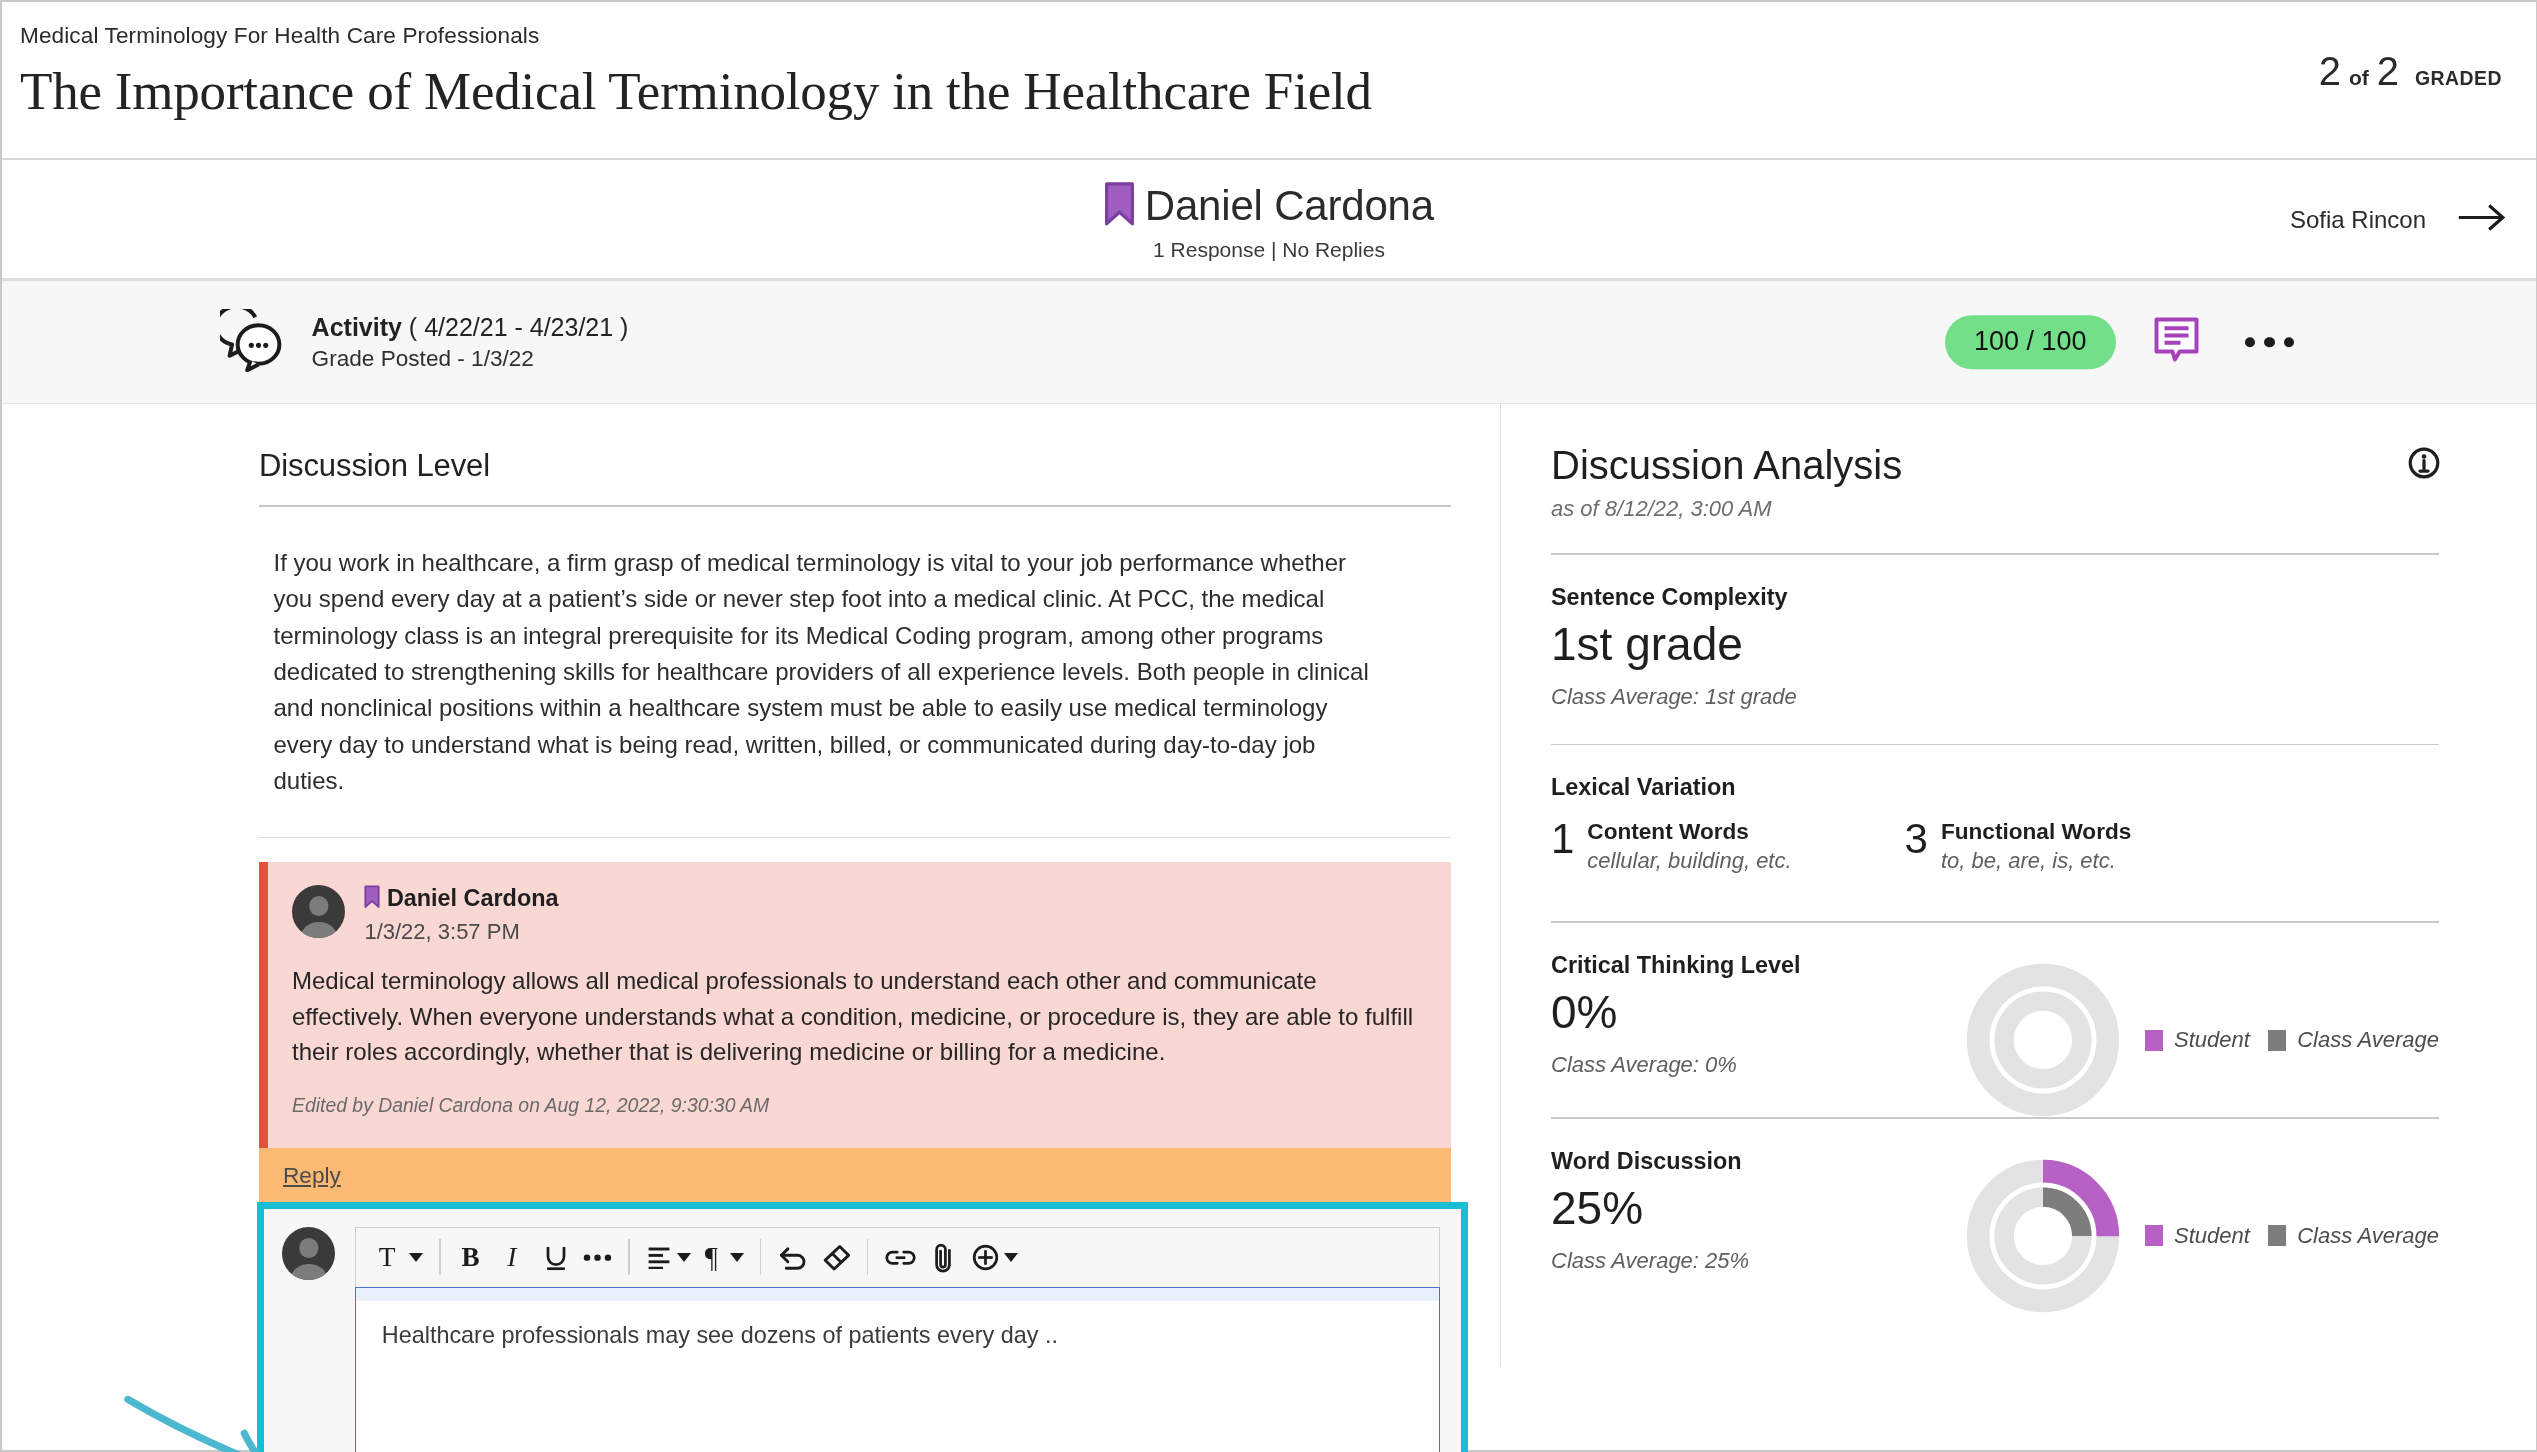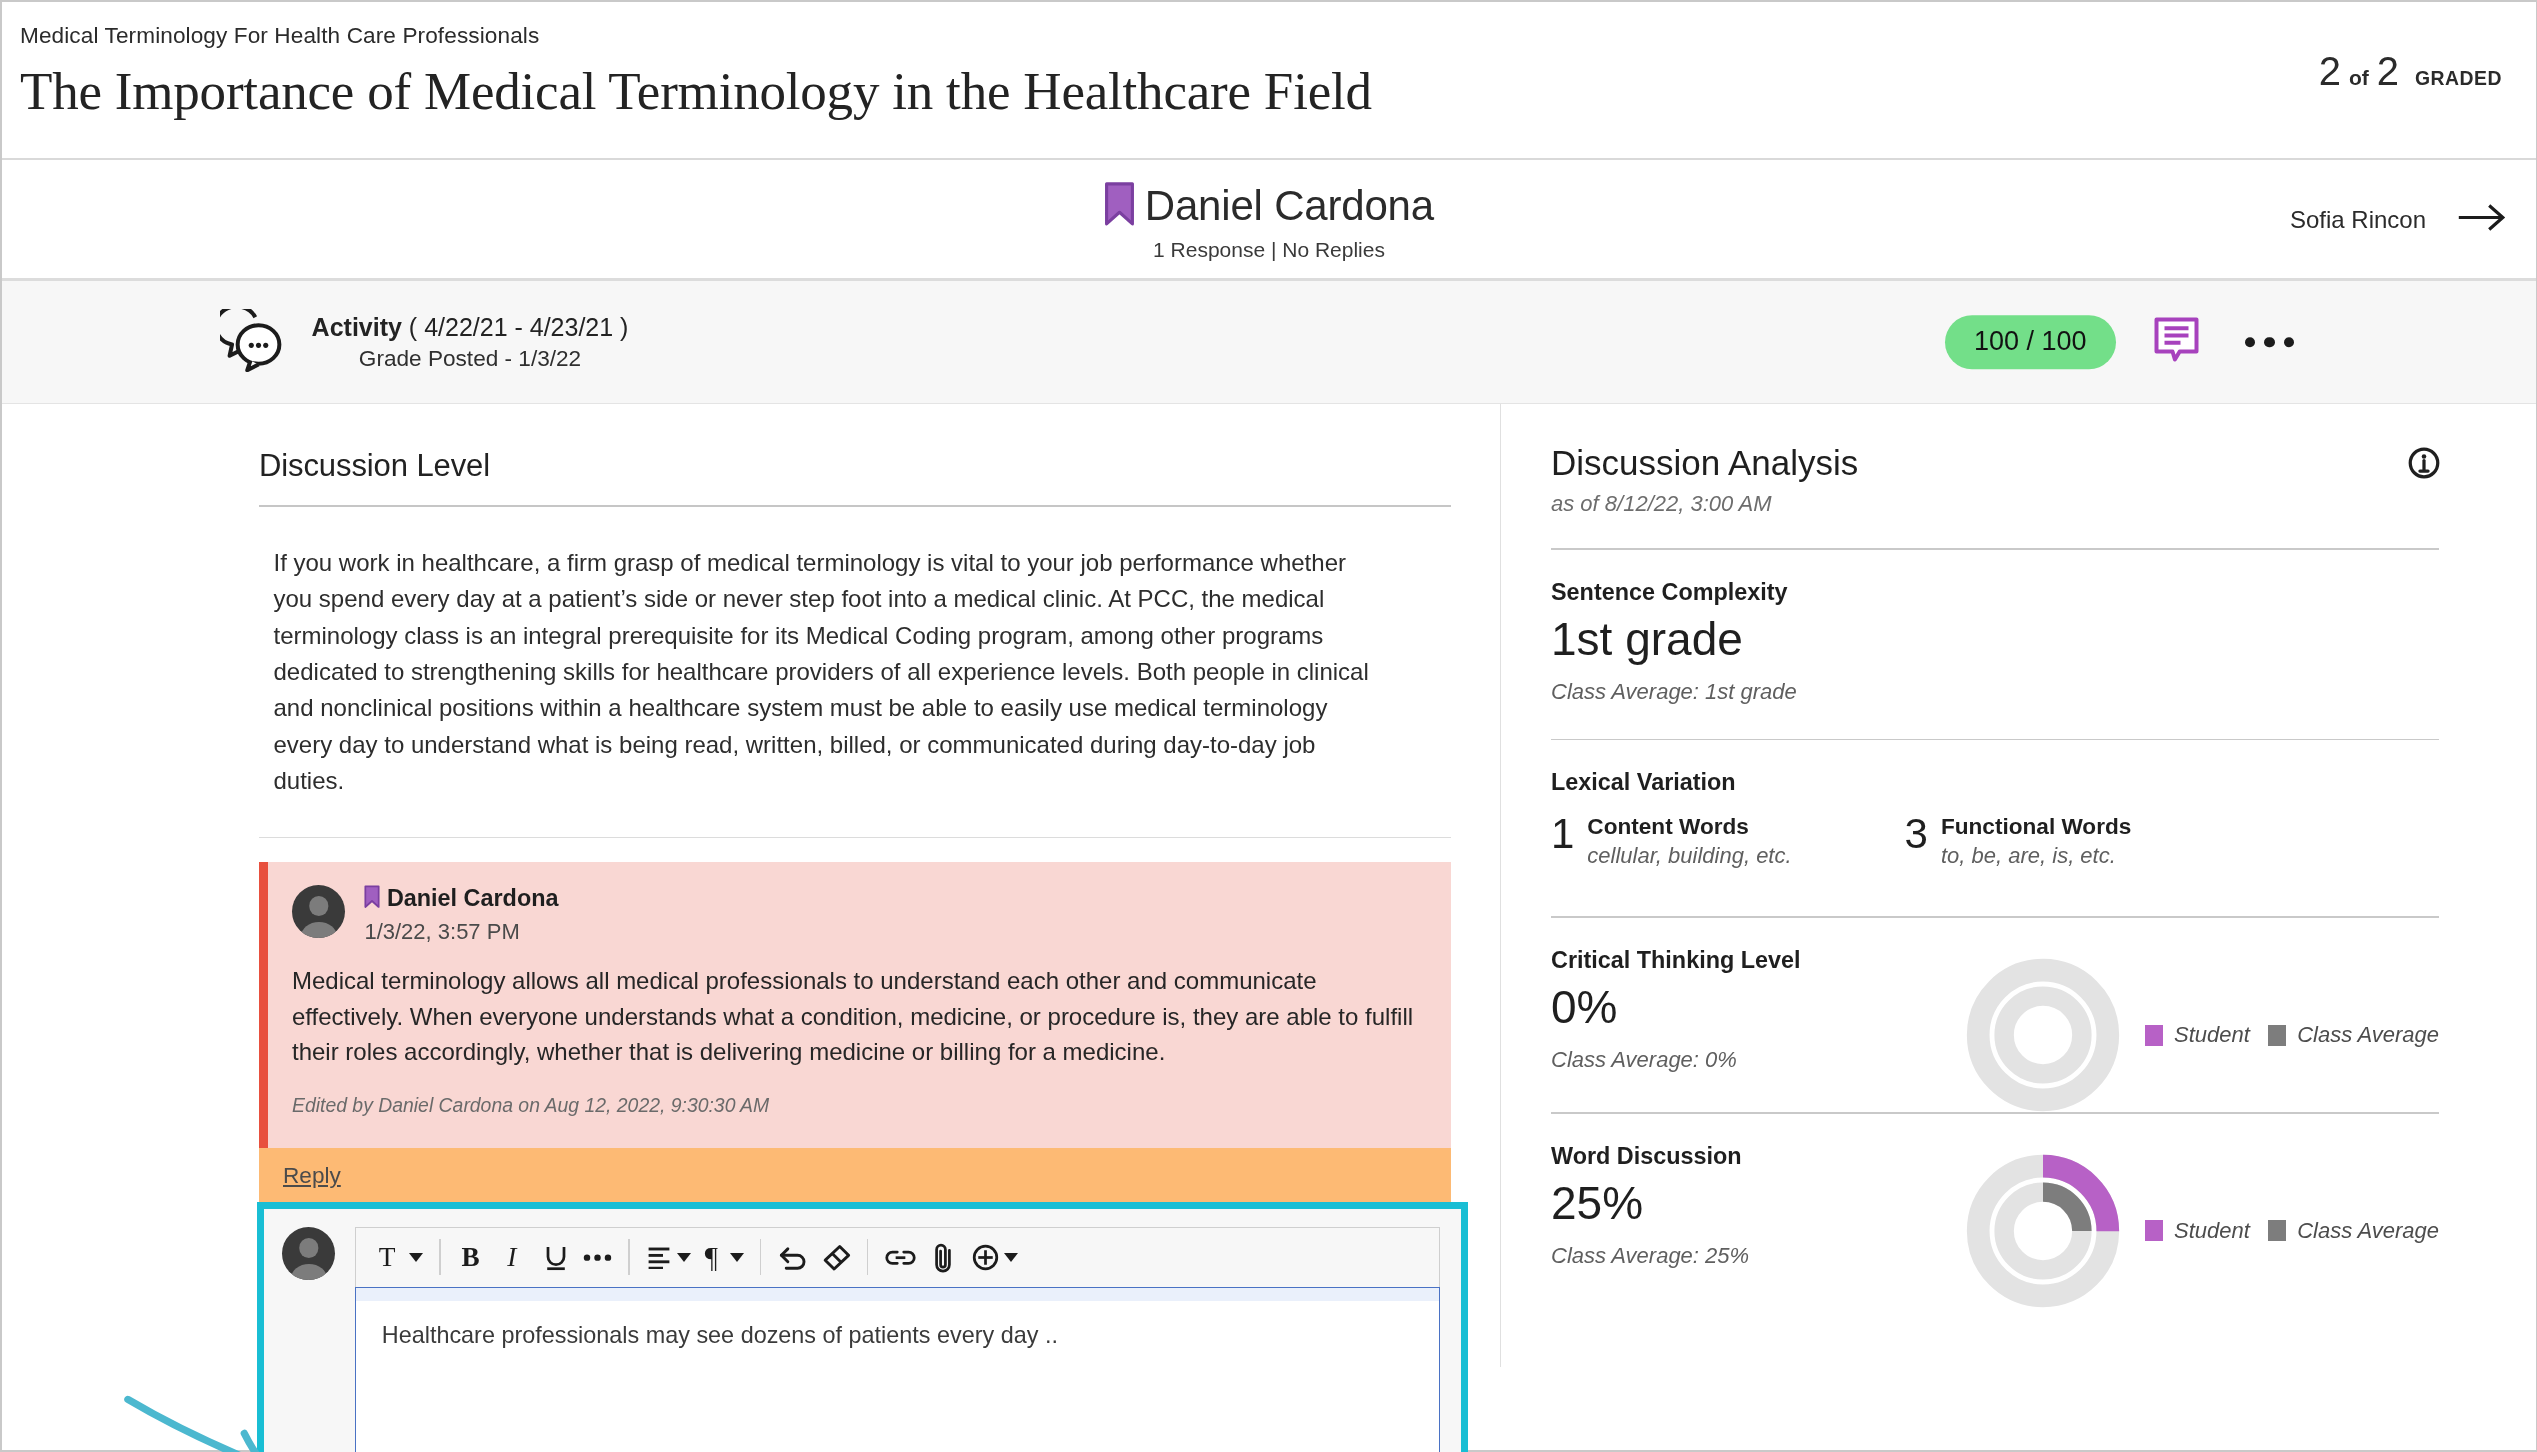--- a/index.html
+++ b/index.html
@@ -70,21 +70,21 @@
 
   
   .activity-bar {
     position: relative;
     background: #f7f7f7;
     height: 123px;
     border-bottom: 1.6px solid #e4e4e4;
     display: flex; align-items: center;
     padding: 0 48px 0 218px;
   }
-  .activity-left { display: flex; align-items: center; gap: 22.6px; text-align: center; }
+  .activity-left { display: flex; align-items: center; gap: 22.6px; }
   .activity-text-wrap { line-height: 1.32; }
   .activity-line1 { font-size: 25px; color: #232323; }
   .activity-line1 b { font-weight: 700; }
   .activity-line2 { font-size: 22.6px; color: #2f2f2f; }
   .activity-right {
     position: absolute; right: 234px; top: 50%; transform: translateY(-50%);
     display: flex; align-items: center; gap: 37px;
   }
   .grade-pill {
     background: #73df89;
@@ -219,21 +219,21 @@
   .editor-text {
     position: relative;
     padding: 34px 0 0 26px;
     font-size: 23.4px; color: #3a3a3a;
   }
 
   
   .arrow-anno { position: absolute; left: 121px; top: 989px; pointer-events: none; }
 
   
-  .panel-title { font-size: 35px; color: #1f1f1f; }
+  .panel-title { font-size: 40px; color: #1f1f1f; }
   .panel-sub { font-size: 22px; font-style: italic; color: #6d6d6d; margin-top: 8px; }
   .info-icon-btn { position: absolute; right: 95px; top: 42px; }
   .panel-rule { height: 1.6px; background: #c9c9c9; margin: 31px 0 0 0; }
 
   .metric { padding-top: 29px; position: relative; }
   .metric-label { font-size: 23.4px; font-weight: 700; color: #1f1f1f; }
   .metric-value { font-size: 46px; font-weight: 300; color: #1f1f1f; margin-top: 8px; line-height: 1.1; }
   .metric-avg { font-size: 22px; font-style: italic; color: #5f5f5f; margin-top: 14.5px; }
 
   .lexical-row { display: flex; gap: 113px; margin-top: 18px; }

